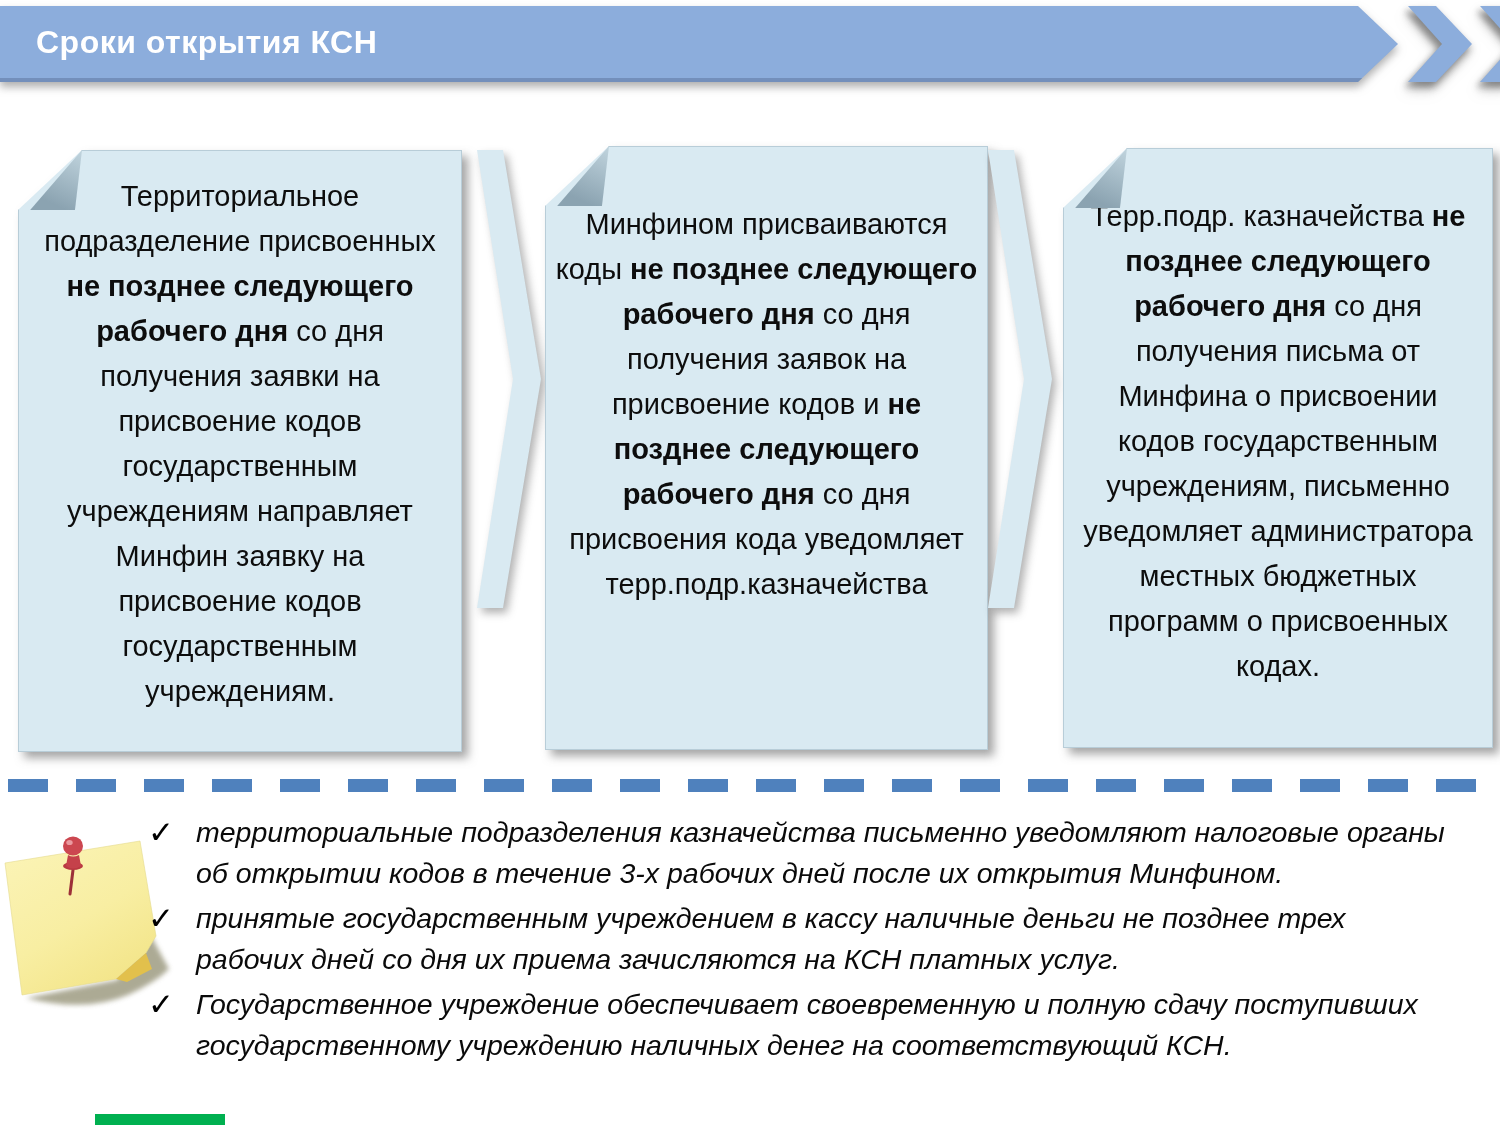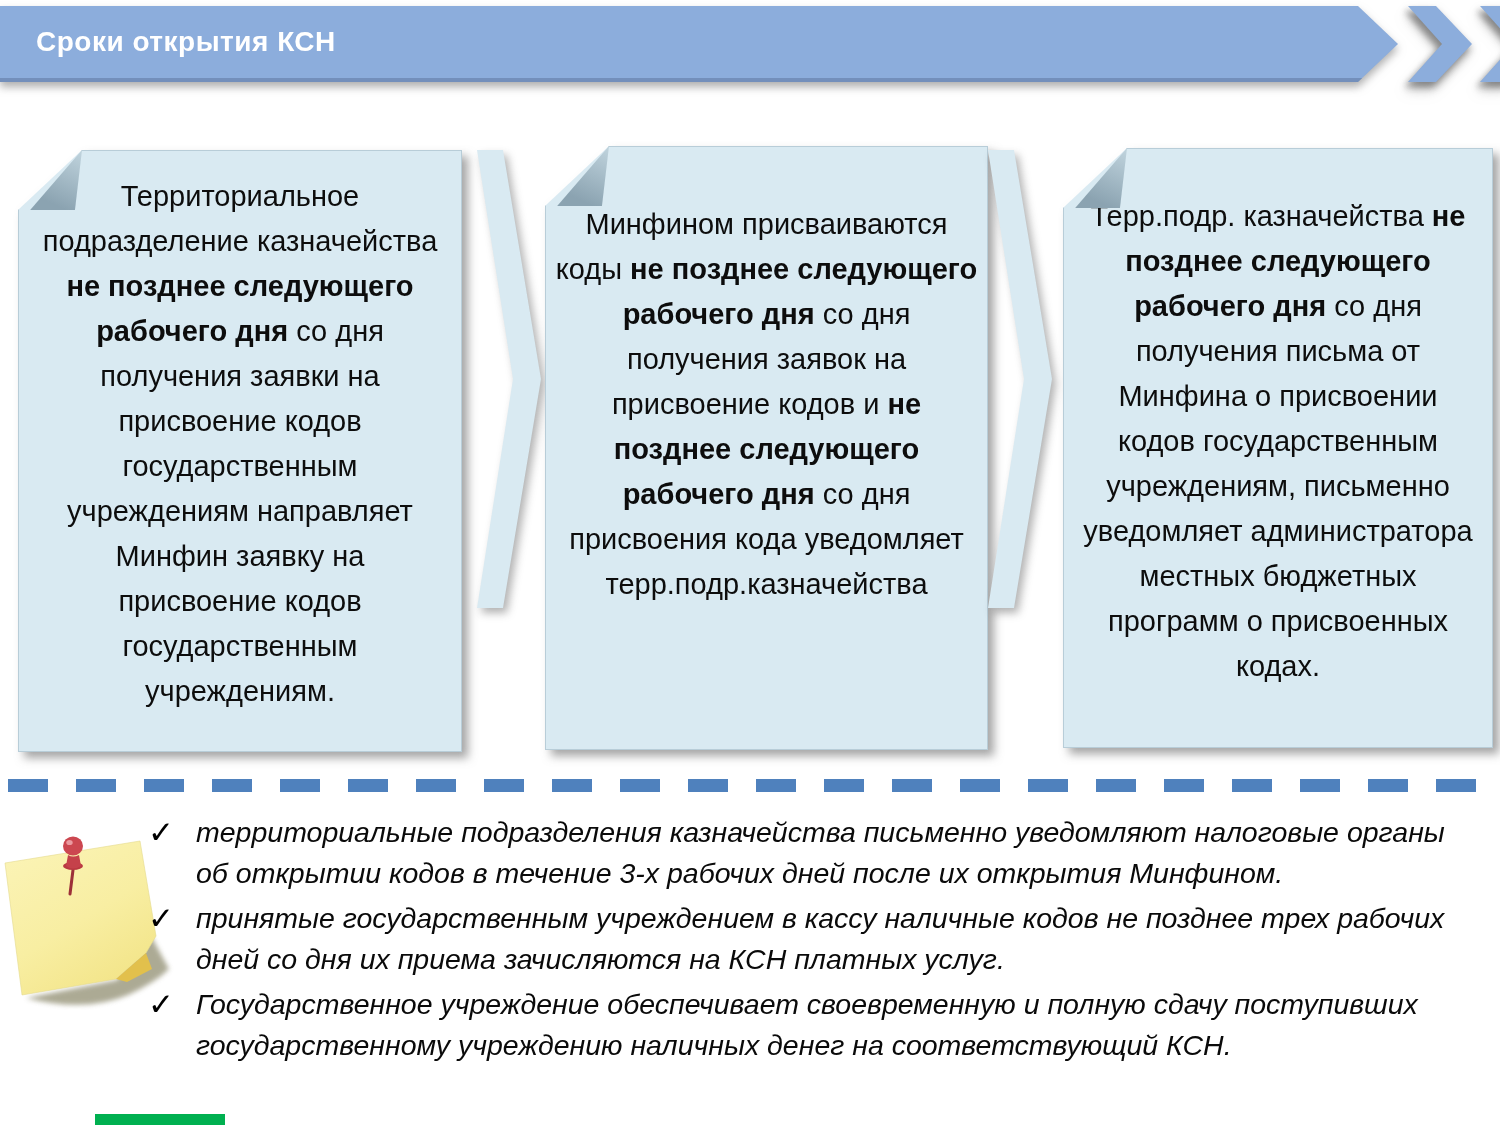--- a/index.html
+++ b/index.html
@@ -9,21 +9,21 @@
   }
 
   
   .header-wrap{position:absolute;left:0;top:0;width:1500px;height:95px;
     filter:drop-shadow(0 5px 4px rgba(110,110,110,.55));}
   .header-bar{position:absolute;left:0;top:6px;width:1398px;height:76px;
     background:var(--header-blue,#8caddc);
     clip-path:polygon(0 0,calc(100% - 40px) 0,100% 50%,calc(100% - 40px) 100%,0 100%);
     box-shadow:inset 0 -4px 0 rgba(70,90,125,.35);}
   .page-title{position:absolute;left:36px;top:50%;transform:translateY(-55%);
-    color:#ffffff;font-size:28px;font-weight:bold;letter-spacing:.5px;white-space:nowrap;}
+    color:#ffffff;font-size:32px;font-weight:bold;letter-spacing:.5px;white-space:nowrap;}
   .hdr-chev-wrap{position:absolute;top:6px;height:76px;width:64px;
     filter:drop-shadow(-4px 5px 3px rgba(80,80,80,.45));}
   .hdr-chev-wrap.c1{left:1408px;} .hdr-chev-wrap.c2{left:1480px;}
   .hdr-chev{width:100%;height:100%;background:var(--header-blue,#8caddc);
     clip-path:polygon(0 0,28px 0,100% 50%,28px 100%,0 100%,34px 50%);}
 
   
   .step-wrap{position:absolute;filter:drop-shadow(6px 6px 5px rgba(75,75,75,.5));}
   .step-wrap.s1{left:18px;top:150px;width:444px;height:602px;}
   .step-wrap.s2{left:545px;top:146px;width:443px;height:604px;}
@@ -78,21 +78,21 @@
     <div class="hdr-chev-wrap c1">
         <div class="hdr-chev"></div>
       </div>
     <div class="hdr-chev-wrap c2">
         <div class="hdr-chev"></div>
       </div>
   </div>
 
   <div class="step-wrap s1">
     <div class="step-box">
-      <div class="step-text"><span>Территориальное подразделение казначейства </span><span class="b">не позднее следующего рабочего дня</span><span> со дня получения заявки на присвоение кодов государственным учреждениям направляет Минфин заявку на присвоение кодов государственным учреждениям.</span></div>
+      <div class="step-text"><span>Территориальное подразделение присвоенных </span><span class="b">не позднее следующего рабочего дня</span><span> со дня получения заявки на присвоение кодов государственным учреждениям направляет Минфин заявку на присвоение кодов государственным учреждениям.</span></div>
     </div>
     <div class="fold"></div>
   </div>
 
   <div class="step-arrow-wrap a1">
     <div class="step-arrow"></div>
   </div>
 
   <div class="step-wrap s2">
     <div class="step-box">
@@ -137,21 +137,21 @@
     </g>
   </svg>
 
   <ul class="checklist">
     <li class="check-item">
       <span class="check-mark">✓</span>
       <span class="check-text">территориальные подразделения казначейства письменно уведомляют налоговые органы об открытии кодов в течение 3-х рабочих дней после их открытия Минфином.</span>
     </li>
     <li class="check-item">
       <span class="check-mark">✓</span>
-      <span class="check-text">принятые государственным учреждением в кассу наличные кодов не позднее трех рабочих дней со дня их приема зачисляются на КСН платных услуг.</span>
+      <span class="check-text">принятые государственным учреждением в кассу наличные деньги не позднее трех рабочих дней со дня их приема зачисляются на КСН платных услуг.</span>
     </li>
     <li class="check-item">
       <span class="check-mark">✓</span>
       <span class="check-text">Государственное учреждение обеспечивает своевременную и полную сдачу поступивших государственному учреждению наличных денег на соответствующий КСН.</span>
     </li>
   </ul>
 
   <div class="green-bar"></div>
 
 </div>

